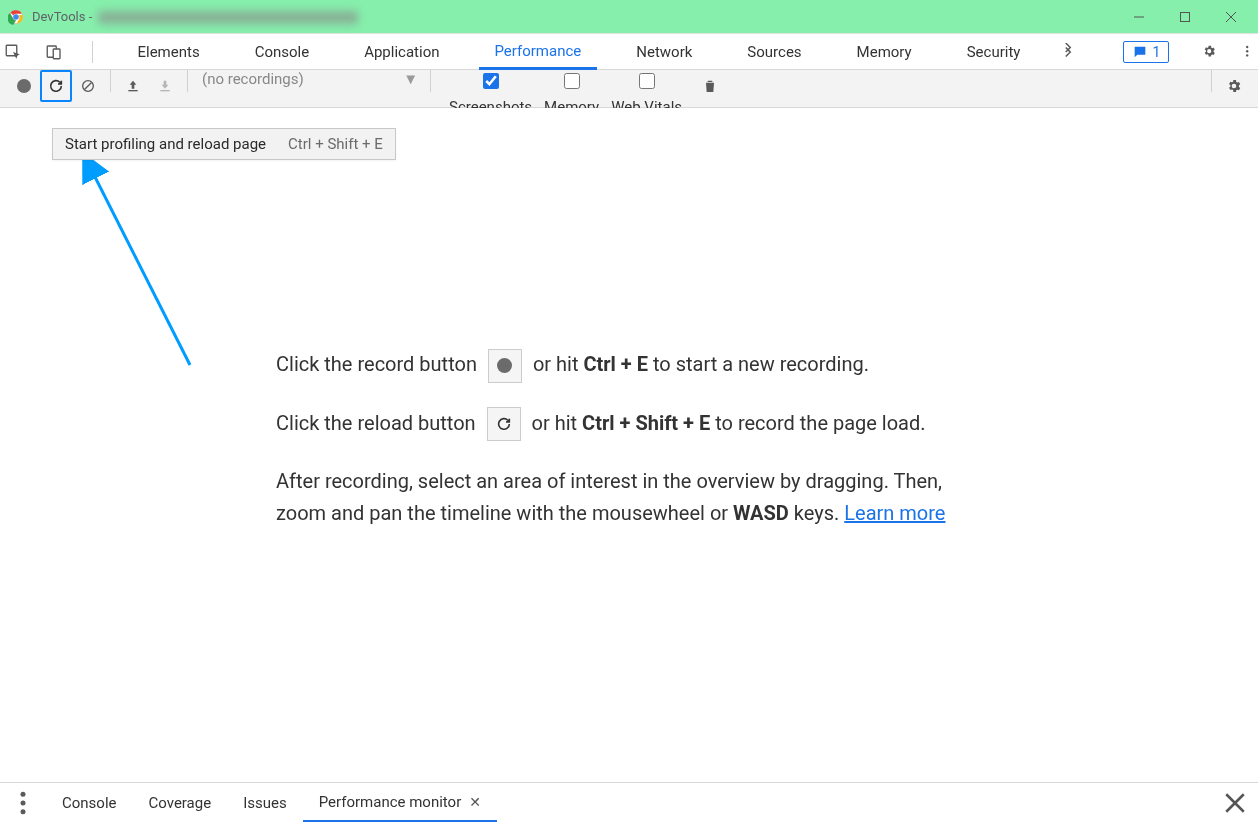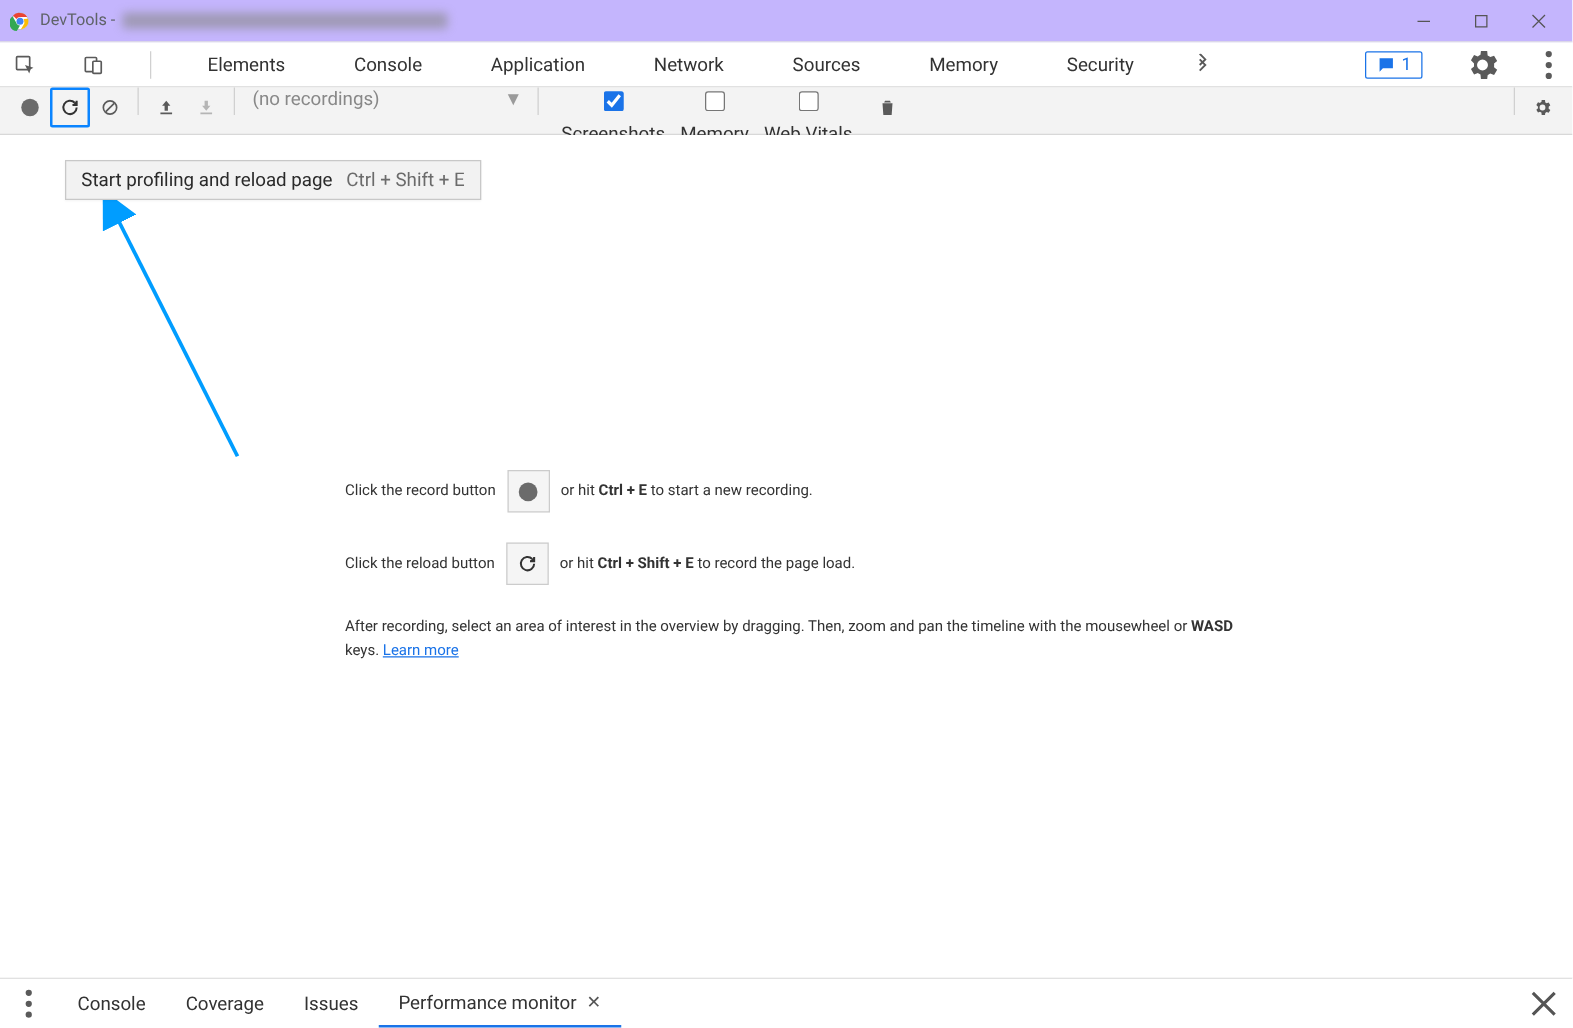--- a/index.html
+++ b/index.html
@@ -16,21 +16,21 @@
     display: flex;
     flex-direction: column;
   }
   
   .titlebar {
     height: 34px;
     display: flex;
     align-items: center;
     padding: 0 4px 0 8px;
     border-bottom: 1px solid #e2e2e2;
-    background: #c4b5fd;
+    background: #86efac;
     text-align: right;
   }
   .chrome-logo { width:16px; height:16px; margin-right:8px; position:relative; }
   .title-text { font-size: 13px; color:#5f6368; }
   .title-blur { display:inline-block; width:260px; height:13px; background:#888; filter: blur(4px); opacity:.6; vertical-align:middle; margin-left:2px; border-radius:2px;}
   .titlebar-spacer { flex:1; }
   .win-btn {
     width:46px; height:30px; display:flex; align-items:center; justify-content:center;
     color:#555; cursor:default;
   }
@@ -109,44 +109,44 @@
   .toolbar-spacer{flex:1;}
   
   .tooltip {
     position:absolute;
     left:52px; top:128px;
     background:#f2f2f2;
     border:1px solid #c8c8c8;
     padding:6px 12px;
     font-size:15px;
     color:#2a2a2a;
-    display:flex; gap:11px;
+    display:flex; gap:22px;
     z-index:5;
     box-shadow:0 1px 2px rgba(0,0,0,.05);
   }
   .tooltip .shortcut { color:#6b6b6b; }
   
   .arrow {
     position:absolute;
     left:65px; top:155px;
     pointer-events:none;
     z-index:4;
   }
   
   .content {
     flex:1;
     position:relative;
     overflow:hidden;
     background:#fff;
   }
   .instructions {
     position:absolute;
-    left:276px; top:268px;
+    left:276px; top:240px;
     width:720px;
-    font-size:12px;
+    font-size:20px;
     color:#333;
     line-height:1.6;
   }
   .instructions p { margin:0 0 24px 0; }
   .mini-btn {
     display:inline-flex;
     width:34px; height:34px;
     align-items:center; justify-content:center;
     border:1px solid #ccc;
     background:#f5f5f5;
@@ -217,20 +217,21 @@
   <span class="tool-icon-btn">
     <svg viewBox="0 0 24 24" fill="none" stroke="currentColor" stroke-width="1.8">
         <rect x="3" y="4" width="12" height="15" rx="1"></rect>
         <rect x="11" y="8" width="9" height="13" rx="1" fill="#fff"></rect>
       </svg>
   </span>
   <span class="v-sep"></span>
   <span class="tab">Elements</span>
   <span class="tab">Console</span>
   <span class="tab">Application</span>
+  <span class="tab active">Performance</span>
   <span class="tab">Network</span>
   <span class="tab">Sources</span>
   <span class="tab">Memory</span>
   <span class="tab">Security</span>
   <span class="tool-icon-btn">
     <svg viewBox="0 0 24 24" stroke="currentColor" stroke-width="2" fill="none">
         <path d="M6 9l6 6 6-6" transform="rotate(-90 12 12)"></path>
         <path d="M6 9l6 6 6-6" transform="rotate(-90 12 12) translate(6 0)"></path>
       </svg>
   </span>

